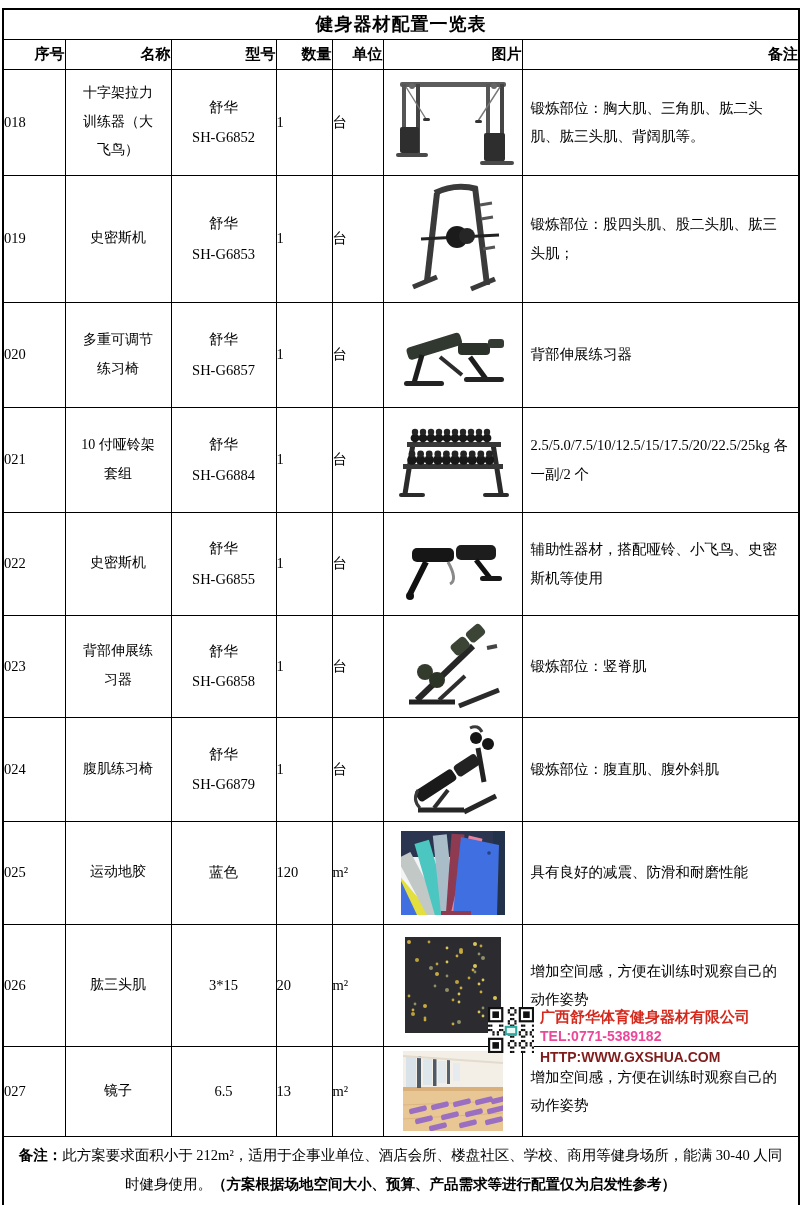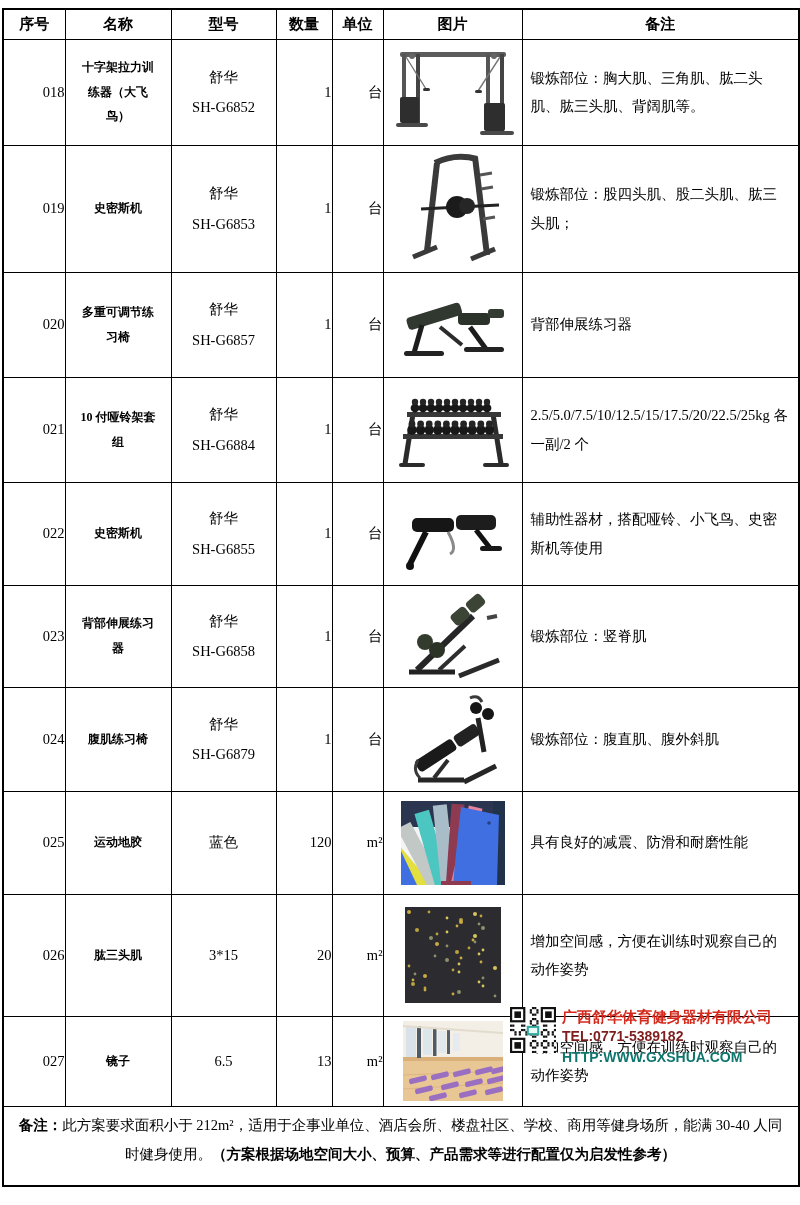--- a/index.html
+++ b/index.html
@@ -13,32 +13,32 @@
     position:absolute; left:2px; top:8px; width:796px;
     border-collapse:collapse; table-layout:fixed;
     border:2px solid #000;
   }
   .tbl th, .tbl td { border:1px solid #000; vertical-align:middle; }
   tr.title-row th {
     height:30px; text-align:center; font-size:18px; font-weight:bold;
     font-family:"Liberation Sans","DejaVu Sans",sans-serif; letter-spacing:1px;
   }
   tr.head-row th {
-    height:30px; text-align:center; font-size:15px; font-weight:bold;
+    height:30px; text-align:right; font-size:15px; font-weight:bold;
   }
-  td.c-no, td.c-qty, td.c-unit { text-align:right; font-size:14.5px;font-family:Liberation Serif, serif; }
-  td.c-name { text-align:center; font-size:12px; line-height:2.05; padding:0 12px;font-weight:bold; }
+  td.c-no, td.c-qty, td.c-unit { text-align:left; font-size:14.5px;font-family:Liberation Serif, serif; }
+  td.c-name { text-align:center; font-size:14px; line-height:2.05; padding:0 12px; }
   td.c-model { text-align:center; font-size:14.5px; line-height:2.1; padding:0 4px; }
   td.c-img { text-align:center; padding:2px; }
   td.c-img svg { display:block; margin:0 auto; }
   td.c-remark { text-align:left; font-size:14.5px; line-height:1.95; padding:14px 8px; }
   tr.note-row td { height:60px; padding:4px 10px 15px 9px; font-size:14.5px; line-height:2.05; text-align:center; }
   .b { font-weight:bold; }
   .watermark {
-    position:absolute; left:510px; top:1007px; width:284px;
+    position:absolute; left:488px; top:1007px; width:284px;
     display:flex; align-items:flex-start; gap:6px;
     font-family:"Liberation Sans","DejaVu Sans",sans-serif;
     pointer-events:none;
   }
   .wm-text { padding-top:1px; }
   .wm-company { color:#d42a1e; font-weight:bold; font-size:15px; white-space:nowrap; line-height:1.15; }
   .wm-tel, .wm-url { color:#3b3b3b; font-weight:bold; font-size:14px; line-height:1.25; margin-top:3px; white-space:nowrap; }
 </style>
 </head>
 <body>
@@ -49,20 +49,23 @@
     <colgroup>
       <col style="width:62px">
         <col style="width:106px">
         <col style="width:105px">
       <col style="width:56px">
         <col style="width:51px">
         <col style="width:139px">
       <col style="width:277px">
     </colgroup>
     <thead>
+      <tr class="title-row">
+        <th colspan="7">健身器材配置一览表</th>
+      </tr>
       <tr class="head-row" id="head-row">
           <th>序号</th>
           <th>名称</th>
           <th>型号</th>
           <th>数量</th>
           <th>单位</th>
           <th>图片</th>
           <th>备注</th>
         </tr>
     </thead>
@@ -548,18 +551,18 @@
           <rect x="31.5" y="2.1" width="10.5" height="10.5" fill="#fff"></rect>
           <rect x="33.6" y="4.2" width="6.300000000000001" height="6.300000000000001" fill="#111"></rect>
           <rect x="0" y="29.400000000000002" width="14.700000000000001" height="14.700000000000001" fill="#111"></rect>
           <rect x="2.1" y="31.5" width="10.5" height="10.5" fill="#fff"></rect>
           <rect x="4.2" y="33.6" width="6.300000000000001" height="6.300000000000001" fill="#111"></rect>
           <rect x="16" y="18" width="12" height="9" fill="#2fa99e"></rect>
           <rect x="18" y="20" width="8" height="5" fill="#eafaf7"></rect>
         </svg></span>
     <span class="wm-text">
       <div class="wm-company" style="color: rgb(212, 42, 30);">广西舒华体育健身器材有限公司</div>
-      <div class="wm-tel" style="color: #7f1d1d;">TEL:0771-5389182</div>
-      <div class="wm-url" style="color: #0f766e;">HTTP:WWW.GXSHUA.COM</div>
+      <div class="wm-tel" style="color: #ec4899;">TEL:0771-5389182</div>
+      <div class="wm-url" style="color: #7f1d1d;">HTTP:WWW.GXSHUA.COM</div>
     </span>
   </div>
 
 </div>
 
 </body></html>

